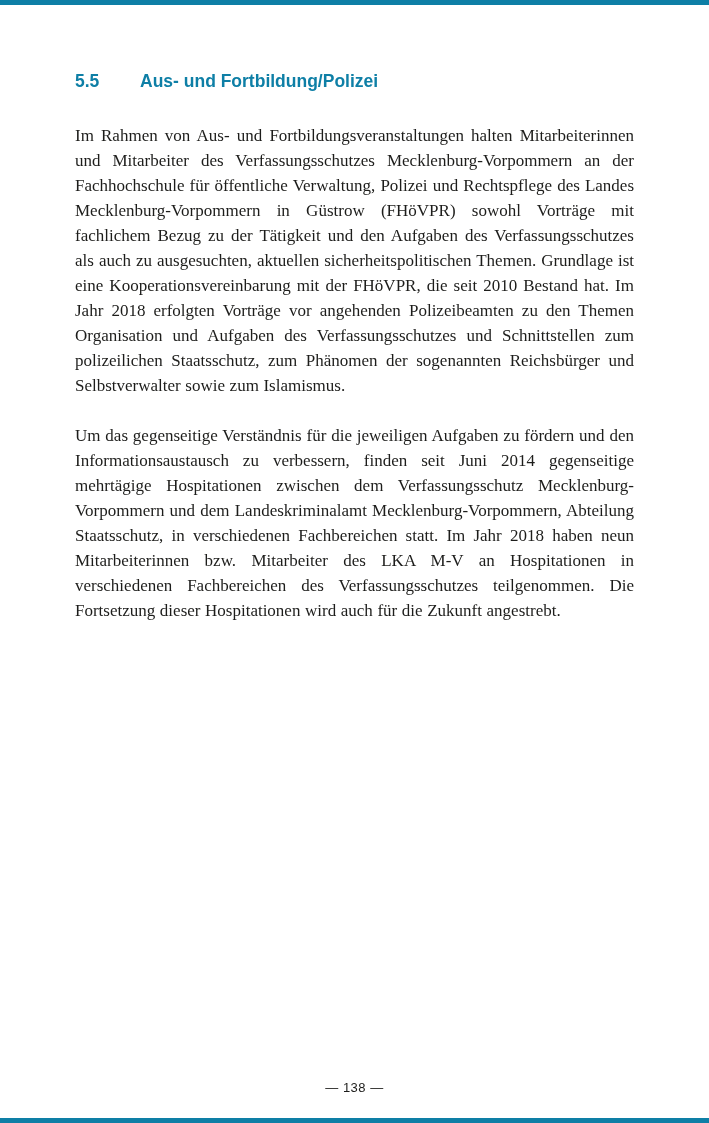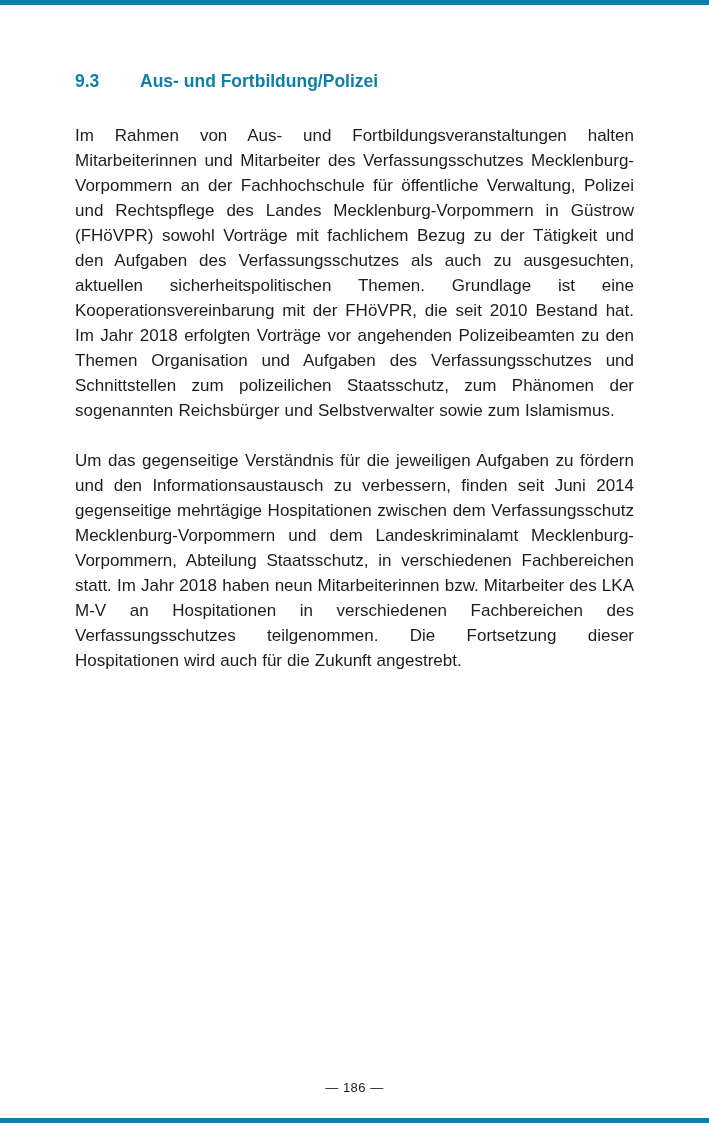--- a/index.html
+++ b/index.html
@@ -53,20 +53,21 @@
     }
 
     .body-text p {
       font-size: 17px;
       line-height: 25px;
       text-align: justify;
       margin: 4px 0 25px 0;
       hyphens: auto;
       -webkit-hyphens: auto;
       word-spacing: 0.02em;
+      font-family: Liberation Serif, serif;
     }
 
     .page-footer {
       position: absolute;
       left: 0;
       width: 100%;
       bottom: 28px;
       text-align: center;
       font-size: 13px;
       color: #1d1d1b;
@@ -76,30 +77,30 @@
 </head>
 <body>
 
 <div class="page">
 
   <div class="accent-bar top"></div>
 
   <div class="content">
 
     <h2 class="section-heading">
-      <span class="heading-number">9.3</span>
+      <span class="heading-number">5.5</span>
       <span class="heading-title">Aus- und Fortbildung/Polizei</span>
     </h2>
 
     <div class="body-text">
       <p>Im Rahmen von Aus- und Fortbildungsveranstaltungen halten Mitarbeiterinnen und Mitarbeiter des Verfassungsschutzes Mecklenburg-Vorpommern an der Fachhochschule für öffentliche Verwaltung, Polizei und Rechtspflege des Landes Mecklenburg-Vorpommern in Güstrow (FHöVPR) sowohl Vorträge mit fachlichem Bezug zu der Tätigkeit und den Aufgaben des Verfassungsschutzes als auch zu ausgesuchten, aktuellen sicherheitspolitischen Themen. Grundlage ist eine Kooperationsvereinbarung mit der FHöVPR, die seit 2010 Bestand hat. Im Jahr 2018 erfolgten Vorträge vor angehenden Polizeibeamten zu den Themen Organisation und Aufgaben des Verfassungsschutzes und Schnittstellen zum polizeilichen Staatsschutz, zum Phänomen der sogenannten Reichsbürger und Selbstverwalter sowie zum Islamismus.</p>
       <p>Um das gegenseitige Verständnis für die jeweiligen Aufgaben zu fördern und den Informationsaustausch zu verbessern, finden seit Juni 2014 gegenseitige mehrtägige Hospitationen zwischen dem Verfassungsschutz Mecklenburg-Vorpommern und dem Landeskriminalamt Mecklenburg-Vorpommern, Abteilung Staatsschutz, in verschiedenen Fachbereichen statt. Im Jahr 2018 haben neun Mitarbeiterinnen bzw. Mitarbeiter des LKA M-V an Hospitationen in verschiedenen Fachbereichen des Verfassungsschutzes teilgenommen. Die Fortsetzung dieser Hospitationen wird auch für die Zukunft angestrebt.</p>
     </div>
 
   </div>
 
   <div class="page-footer">
-    <span>—  186  —</span>
+    <span>—  138  —</span>
   </div>
 
   <div class="accent-bar bottom"></div>
 
 </div>
 
 </body></html>

